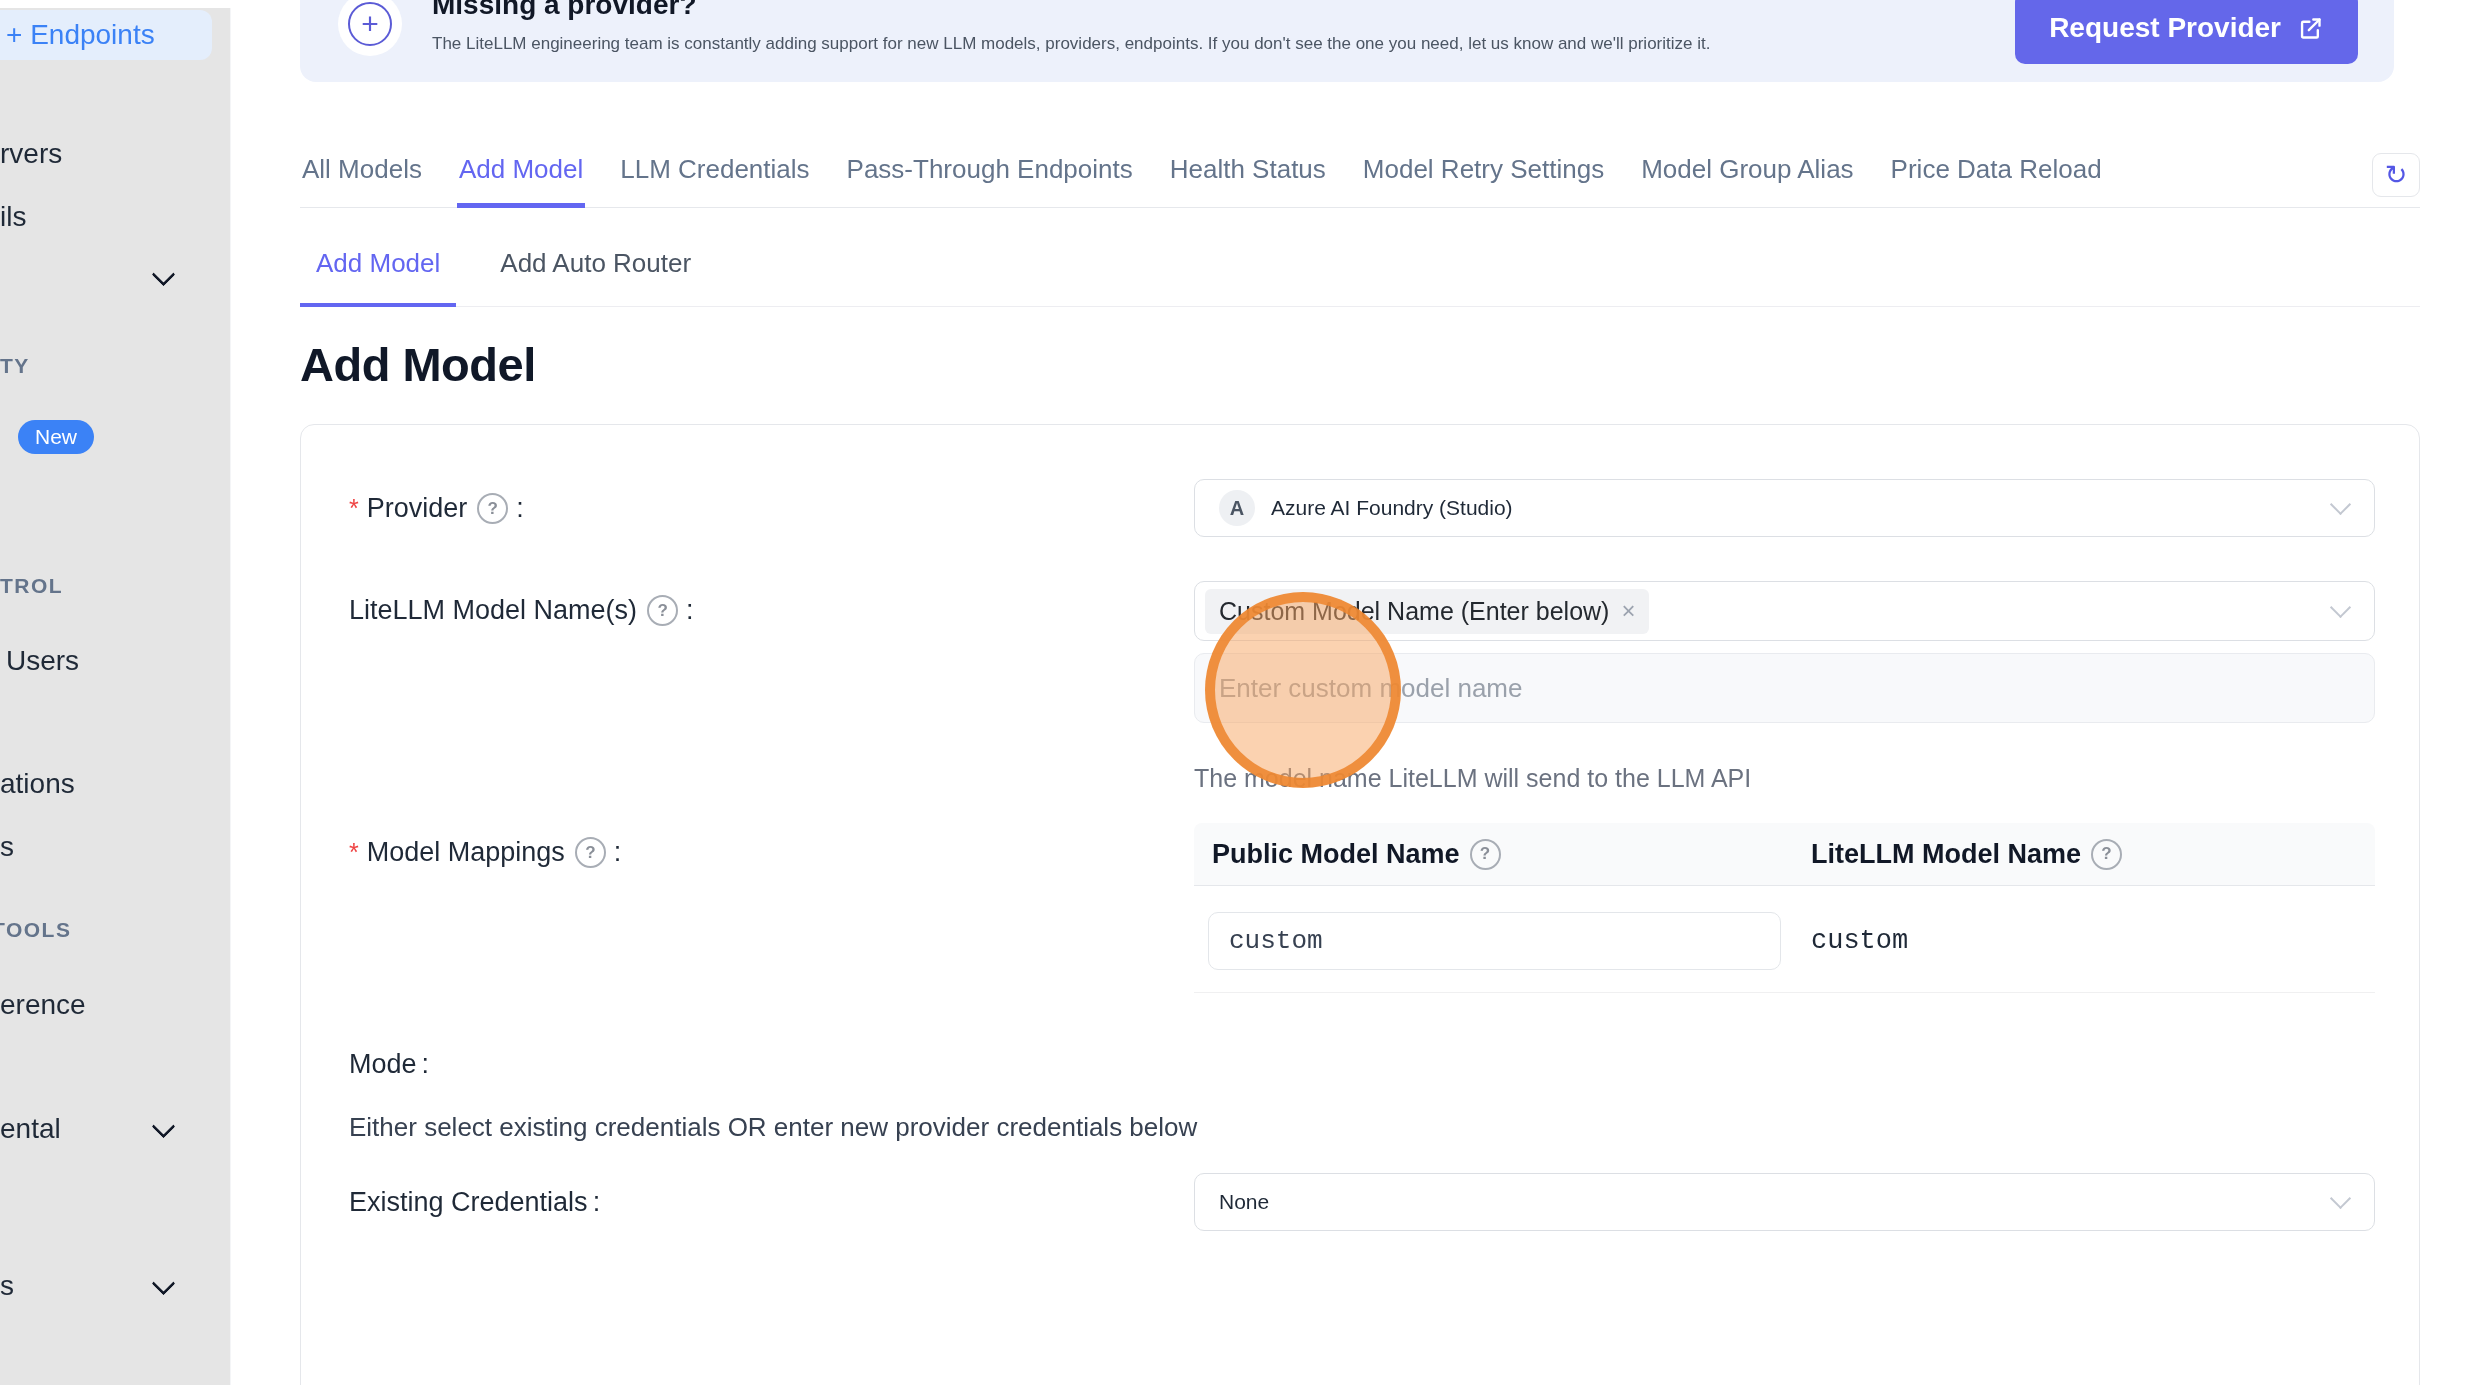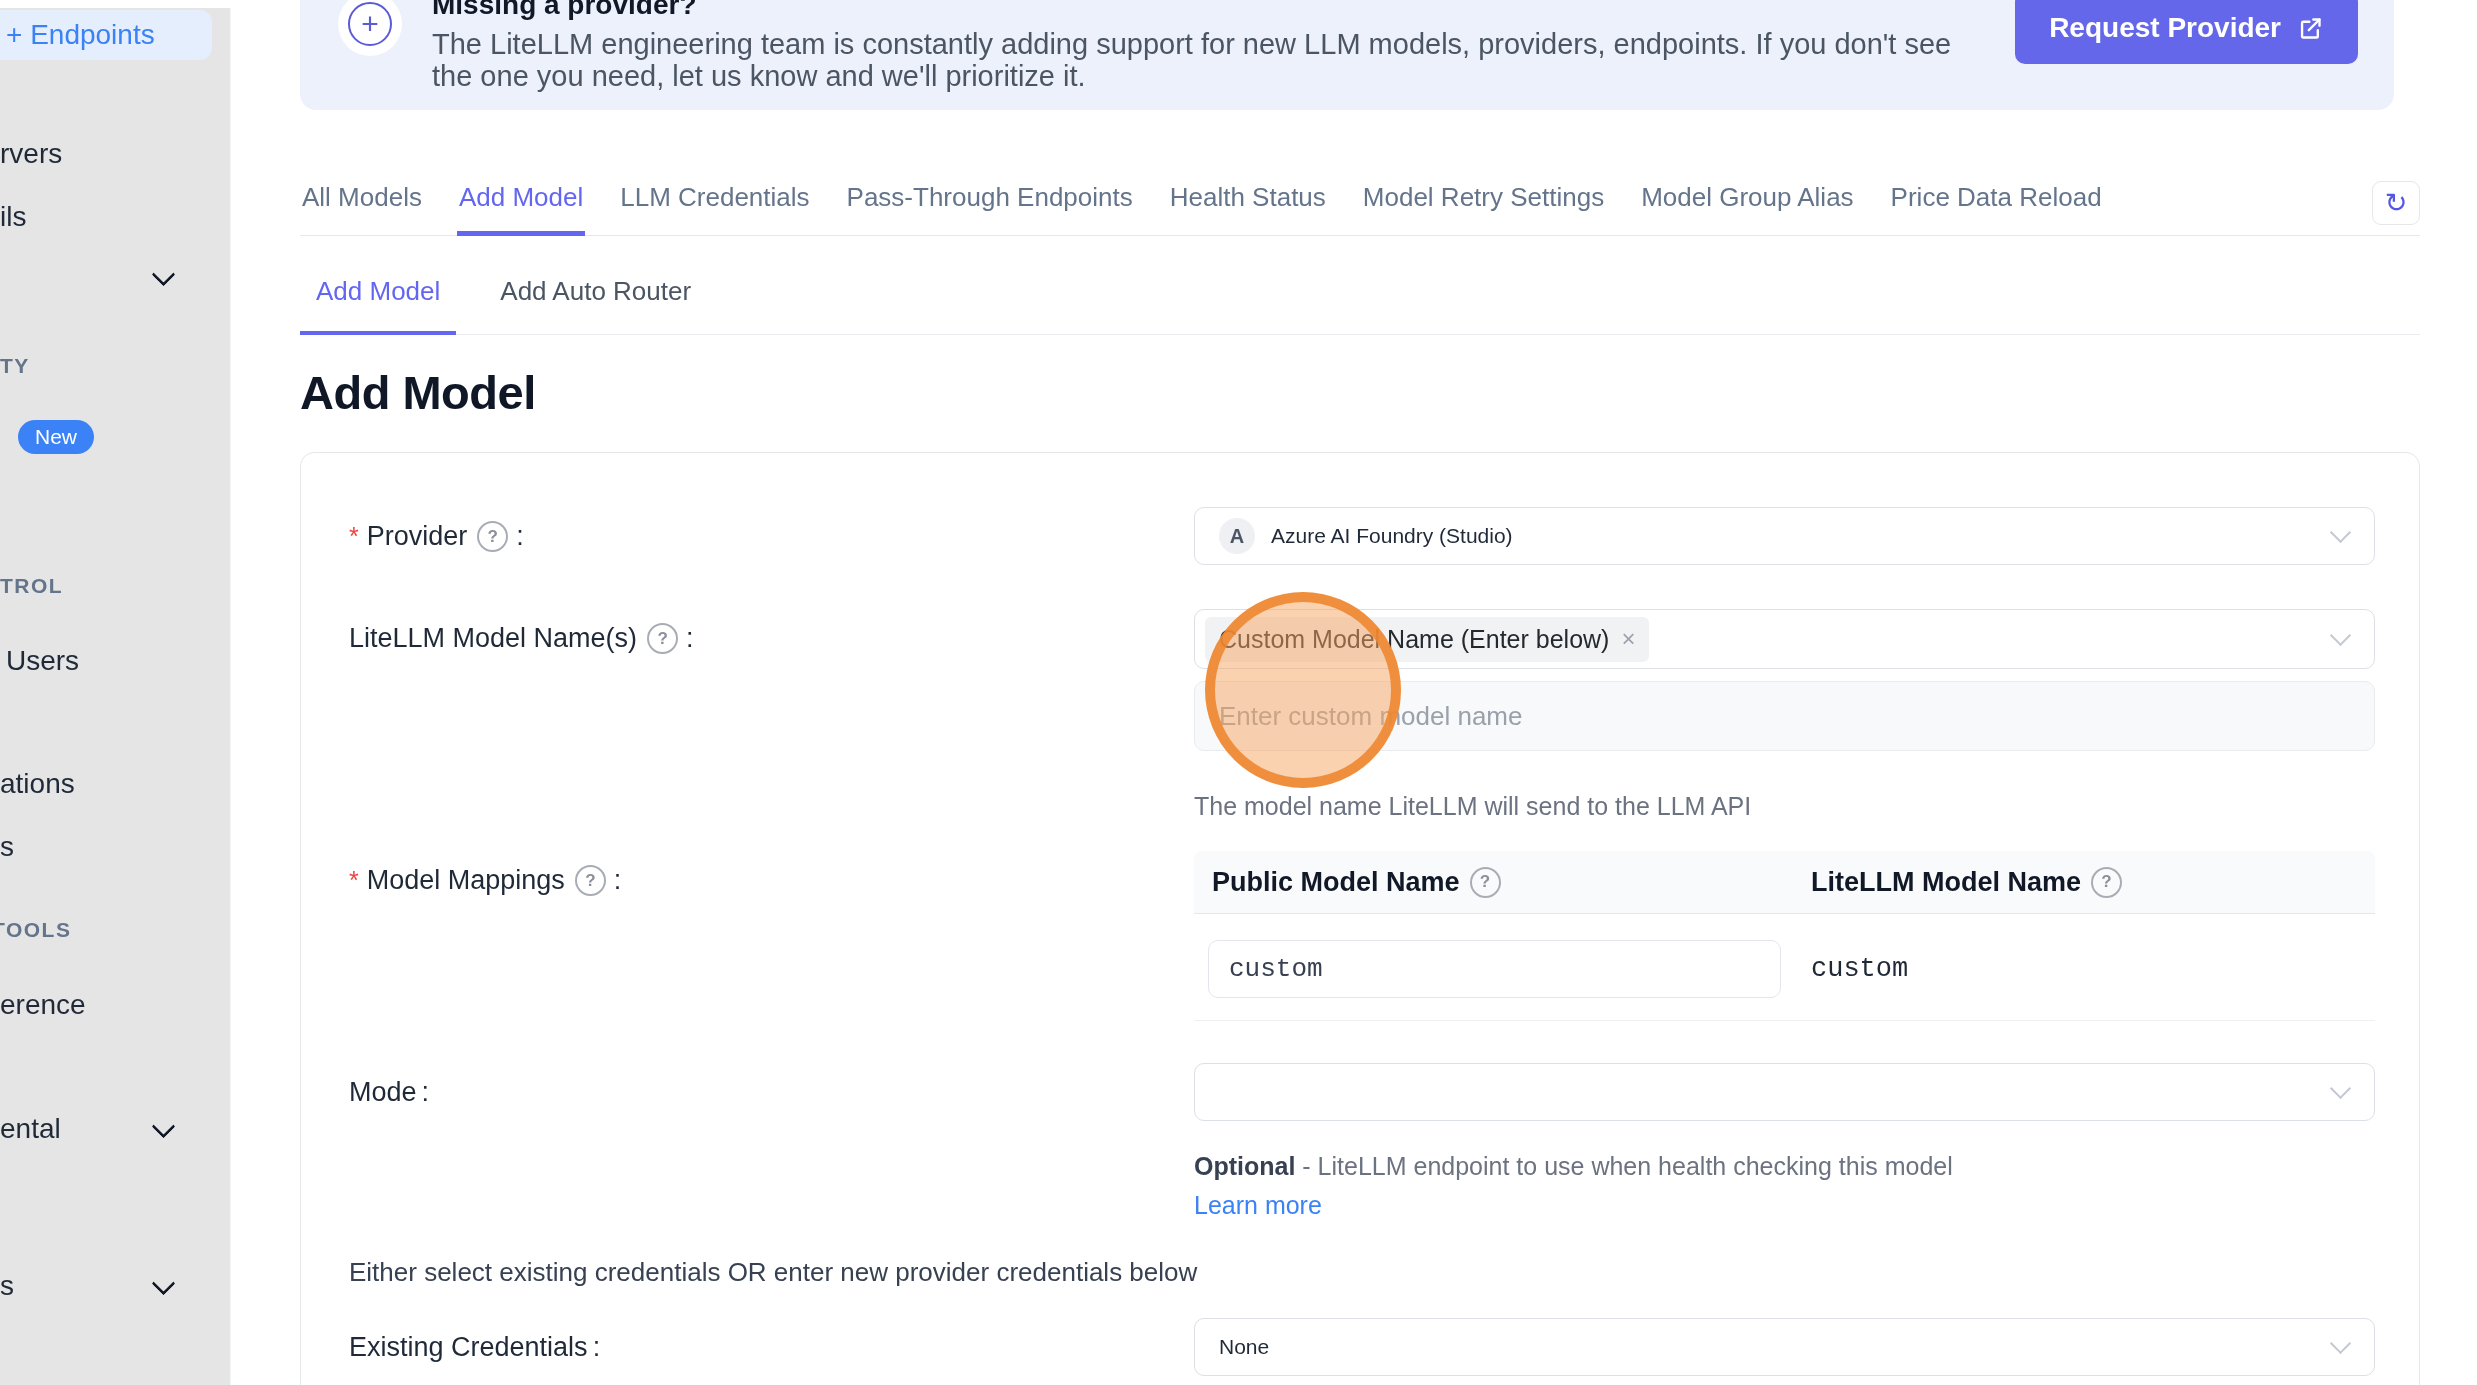--- a/index.html
+++ b/index.html
@@ -22,21 +22,21 @@
   .main{position:absolute;left:230px;top:0;width:2247px;height:100%;box-sizing:border-box;padding:0 57px 0 70px;}
   
   .banner{margin-top:-26px;margin-right:26px;background:#edf1fb;border-radius:16px;
     padding:14px 36px 18px 38px;display:flex;align-items:flex-start;box-sizing:border-box;}
   .banner-icon-chip{width:64px;height:64px;border-radius:50%;background:#fff;display:flex;align-items:center;justify-content:center;
     margin-top:4px;flex:0 0 auto;}
   .plus-circle{width:40px;height:40px;border:2.5px solid #5b5bd6;border-radius:50%;color:#5b5bd6;
     display:flex;align-items:center;justify-content:center;font-size:30px;font-weight:400;line-height:1;}
   .banner-text{margin-left:30px;}
   .banner-title{font-size:28px;font-weight:700;color:#111827;line-height:34px;}
-  .banner-body{margin-top:6px;font-size:29px;color:#4b5563;line-height:32px;max-width:1560px;}
+  .banner-body{margin-top:6px;font-size:17px;color:#4b5563;line-height:32px;max-width:1560px;}
   .request-btn{margin-left:auto;margin-top:4px;height:72px;background:#6467ea;border:none;border-radius:10px;
     color:#fff;font-size:28px;font-weight:700;font-family:inherit;padding:0 34px;display:flex;align-items:center;gap:16px;cursor:pointer;flex:0 0 auto;}
   
   .tabs-row{margin-top:66px;display:flex;align-items:flex-end;border-bottom:1px solid #e6e8ec;}
   .tab{font-size:26px;color:#64748b;padding:6px 2px 18px;margin-right:33px;border-bottom:5px solid transparent;
     margin-bottom:-1px;cursor:pointer;white-space:nowrap;}
   .tab.active{color:#6366f1;border-bottom-color:#6366f1;}
   .refresh-btn{margin-left:auto;width:46px;height:42px;border:1px solid #e5e7eb;border-radius:9px;background:#fff;
     color:#5457e5;font-size:27px;display:flex;align-items:center;justify-content:center;margin-bottom:10px;cursor:pointer;line-height:1;}
   
@@ -219,28 +219,20 @@
           <div class="map-cell" style="padding-left:0;">custom</div>
         </div>
       </div>
     </div>
 
     <div class="frow row-mode">
       <div class="flabel">
         <span>Mode</span>
         <span class="colon">:</span>
       </div>
-      <div>
-        <div class="sel">
-          <span class="sel-chev"></span>
-        </div>
-        <div class="mode-helper">
-          <b>Optional</b><span> - LiteLLM endpoint to use when health checking this model </span><a class="learn-link">Learn more</a>
-        </div>
-      </div>
     </div>
 
     <div class="cred-note">Either select existing credentials OR enter new provider credentials below</div>
 
     <div class="frow row-cred">
       <div class="flabel">
         <span>Existing Credentials</span>
         <span class="colon">:</span>
       </div>
       <div class="sel">

